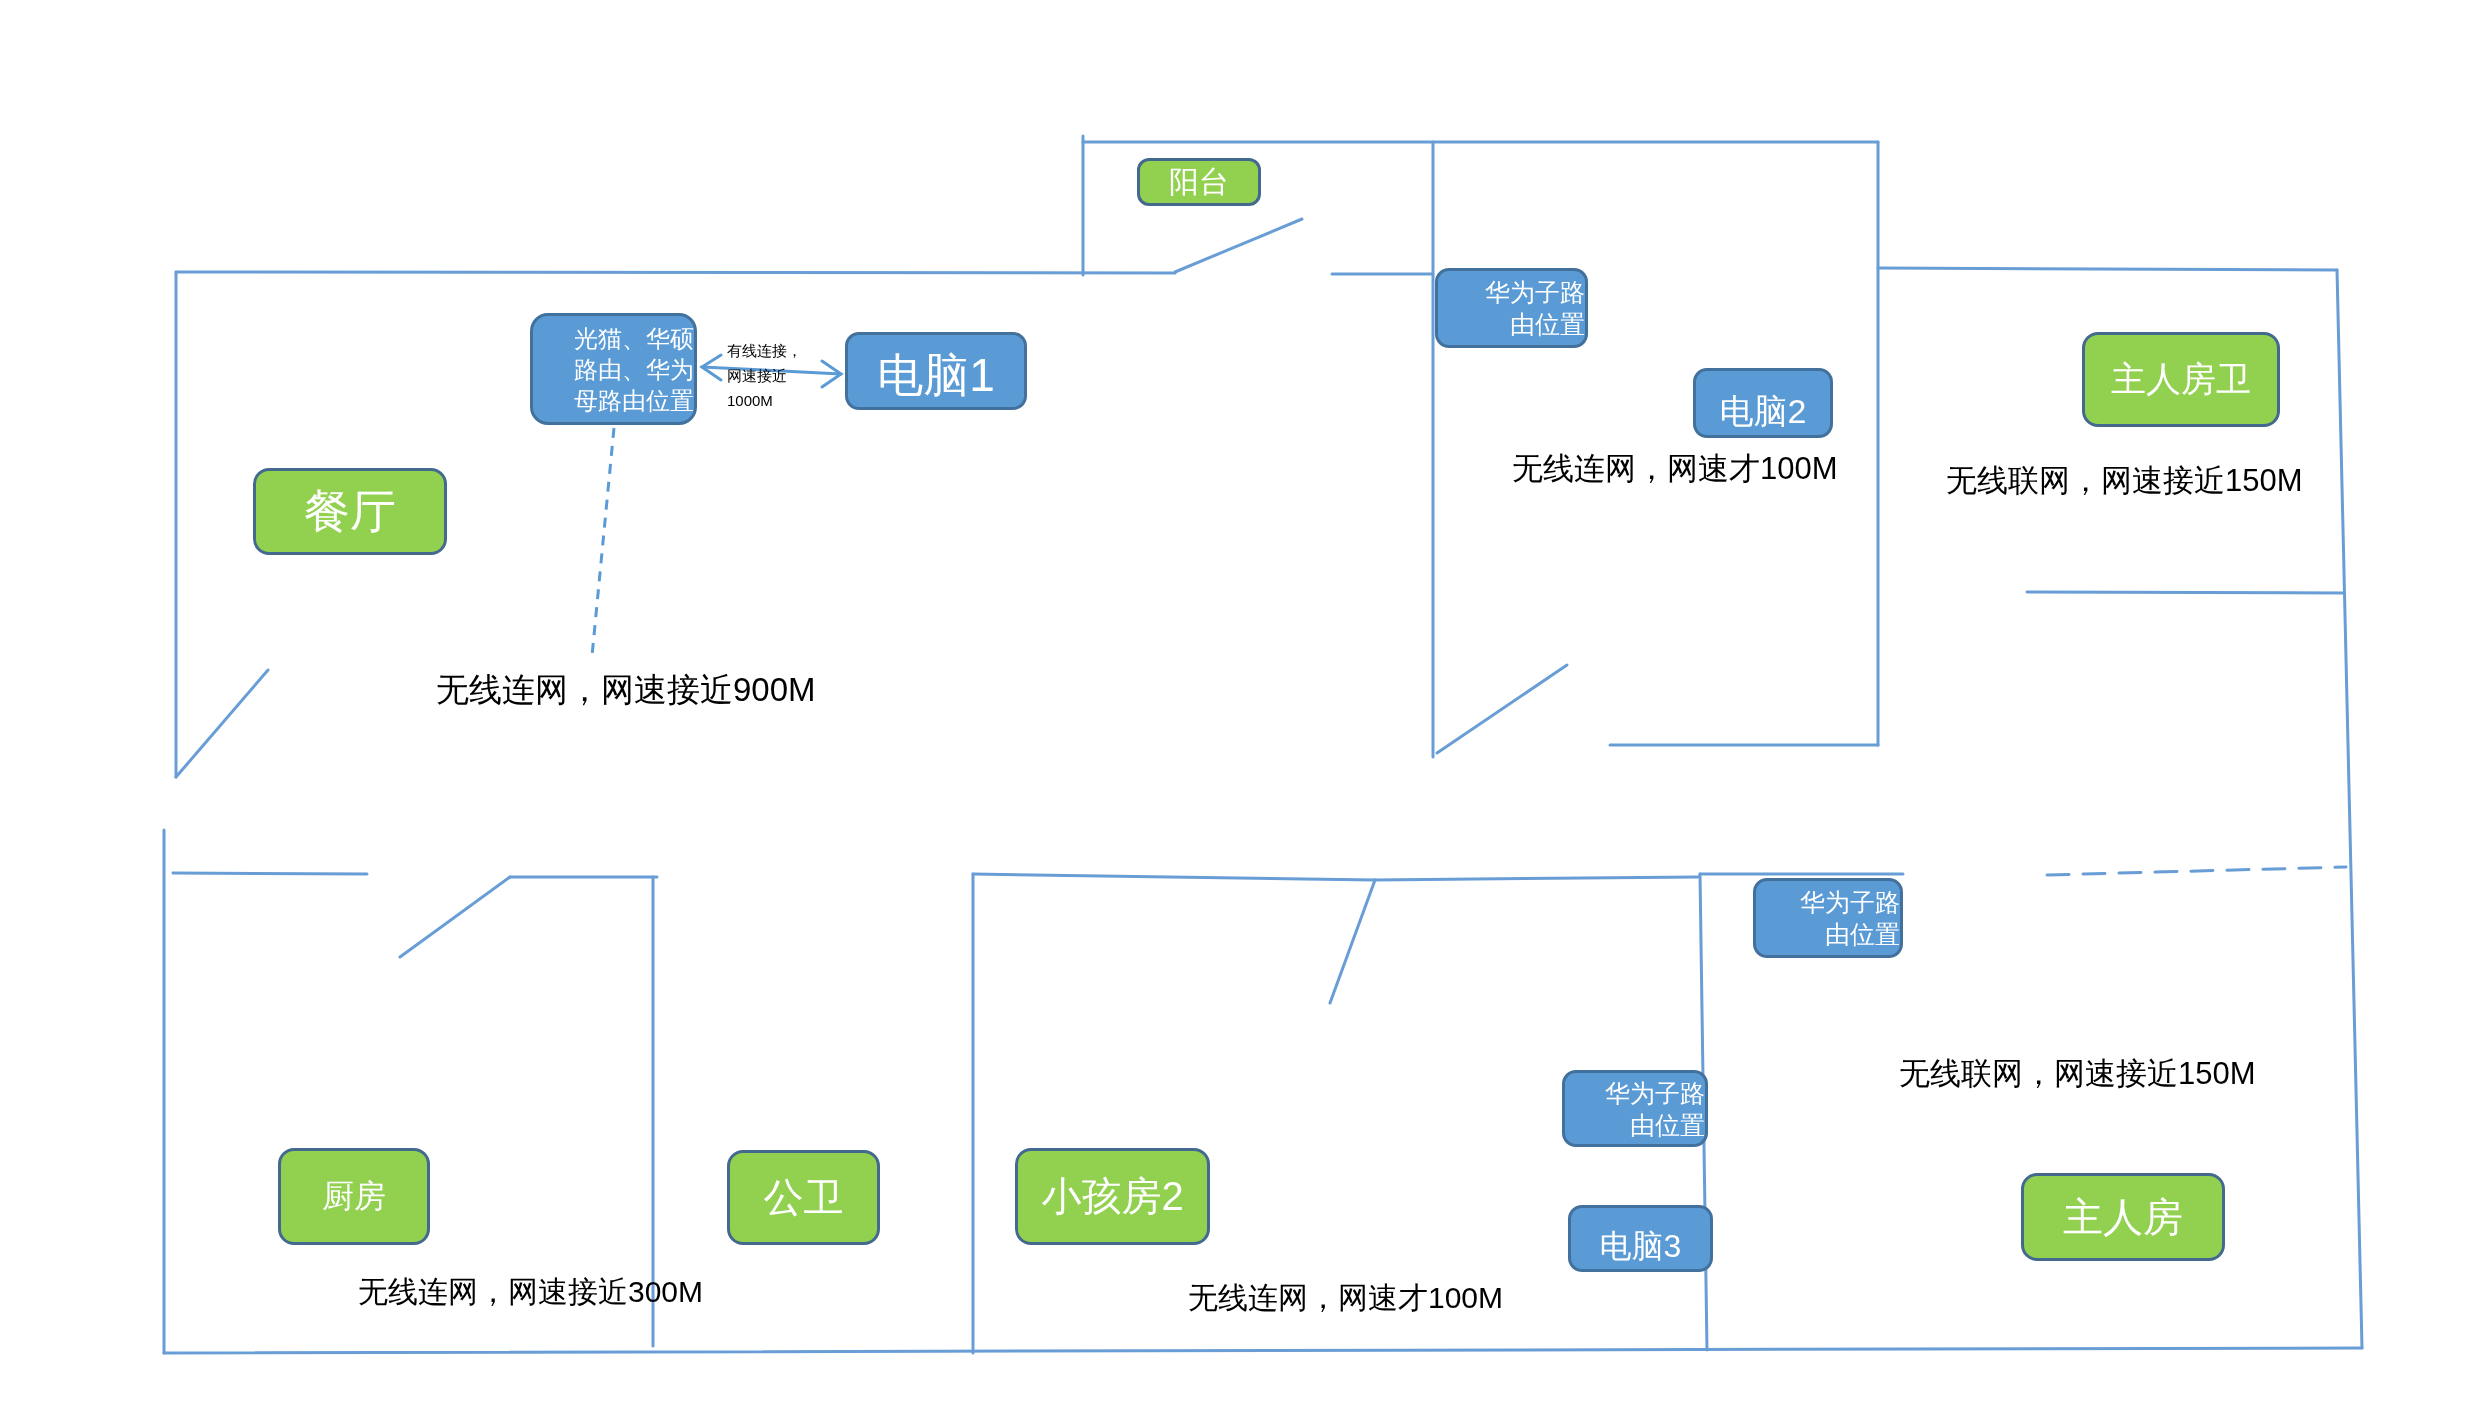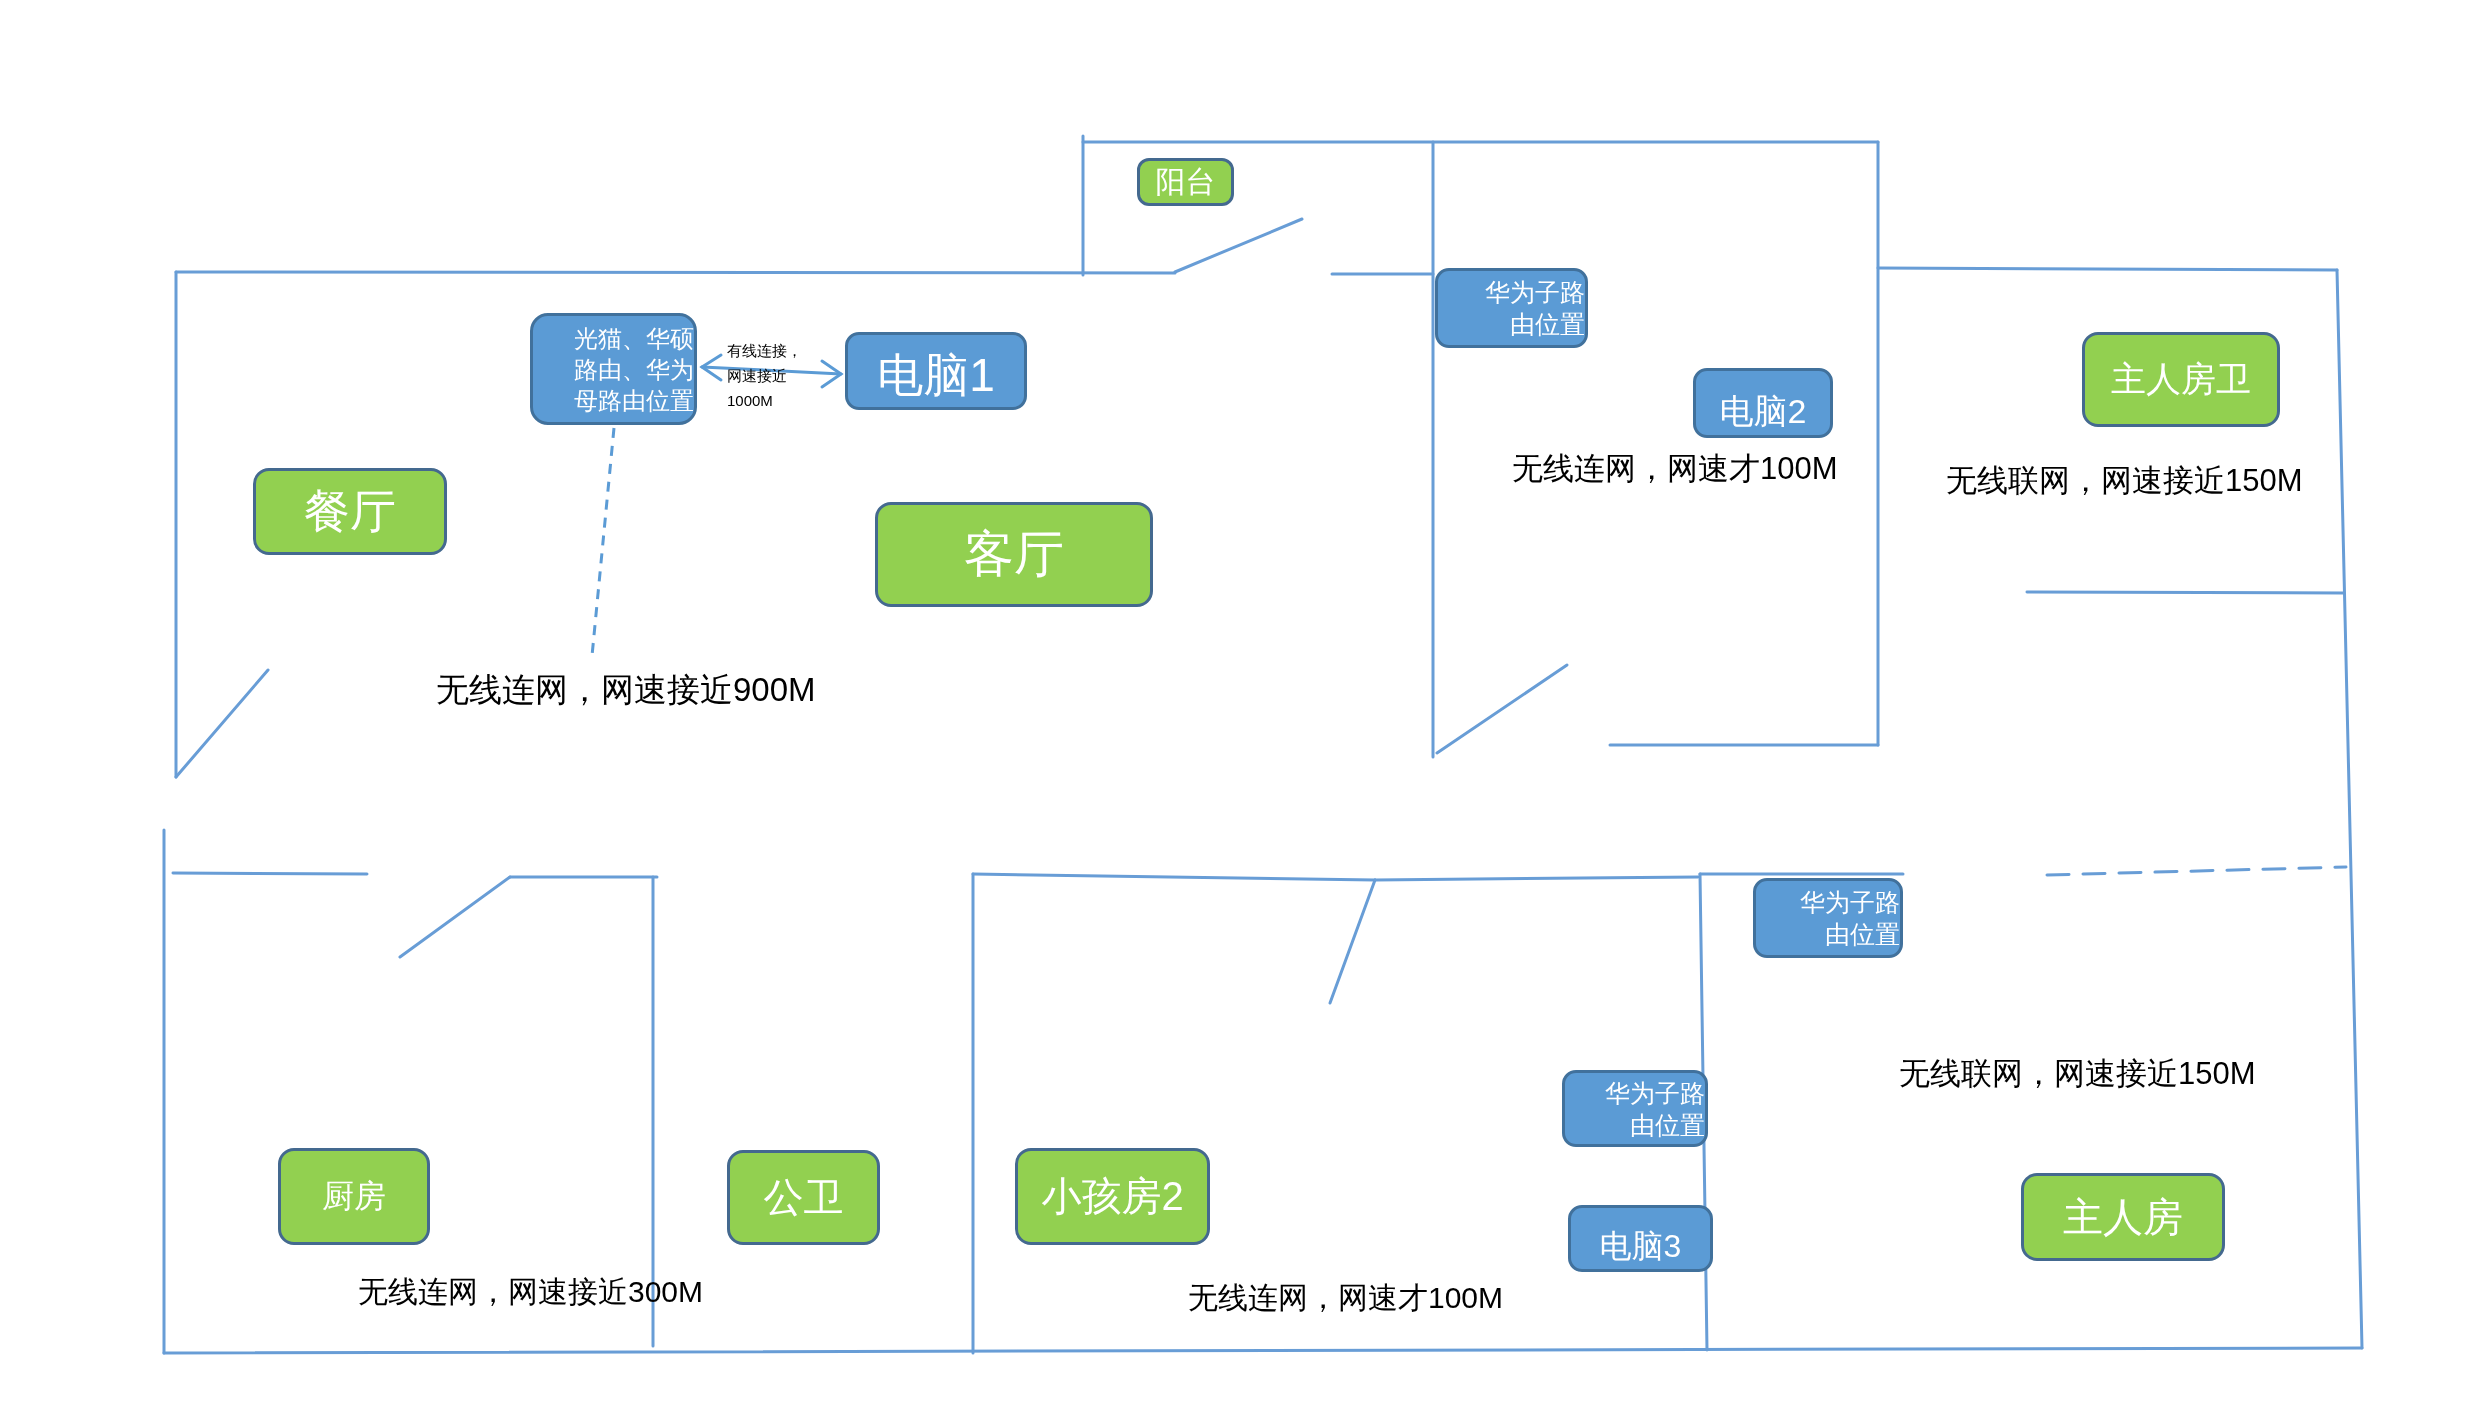--- a/index.html
+++ b/index.html
@@ -84,28 +84,25 @@
 
     <path d="M614,428 L592,656" stroke="#5b9bd5" stroke-width="3" stroke-dasharray="10,8" fill="none"></path>
 
     <g stroke="#5b9bd5" stroke-width="3" fill="none" stroke-linecap="round">
       <path d="M702,367 L841,374"></path>
       <path d="M721,355 L702,367 L721,380"></path>
       <path d="M822,361 L841,374 L822,387"></path>
     </g>
   </svg>
 
-  <div class="room" style="left:1137px;top:158px;width:97px;height:48px;font-size:30px;border-radius:12px;">
+  <div class="room" style="left:1137px;top:158px;width:124px;height:48px;font-size:30px;border-radius:12px;">
     <span>阳台</span>
   </div>
   <div class="room" style="left:253px;top:468px;width:194px;height:87px;font-size:46px;">
     <span>餐厅</span>
-  </div>
-  <div class="room" style="left:875px;top:502px;width:278px;height:105px;font-size:50px;">
-    <span>客厅</span>
   </div>
   <div class="room" style="left:2082px;top:332px;width:198px;height:95px;font-size:35px;">
     <span>主人房卫</span>
   </div>
   <div class="room" style="left:278px;top:1148px;width:152px;height:97px;font-size:32px;">
     <span>厨房</span>
   </div>
   <div class="room" style="left:727px;top:1150px;width:153px;height:95px;font-size:40px;">
     <span>公卫</span>
   </div>

